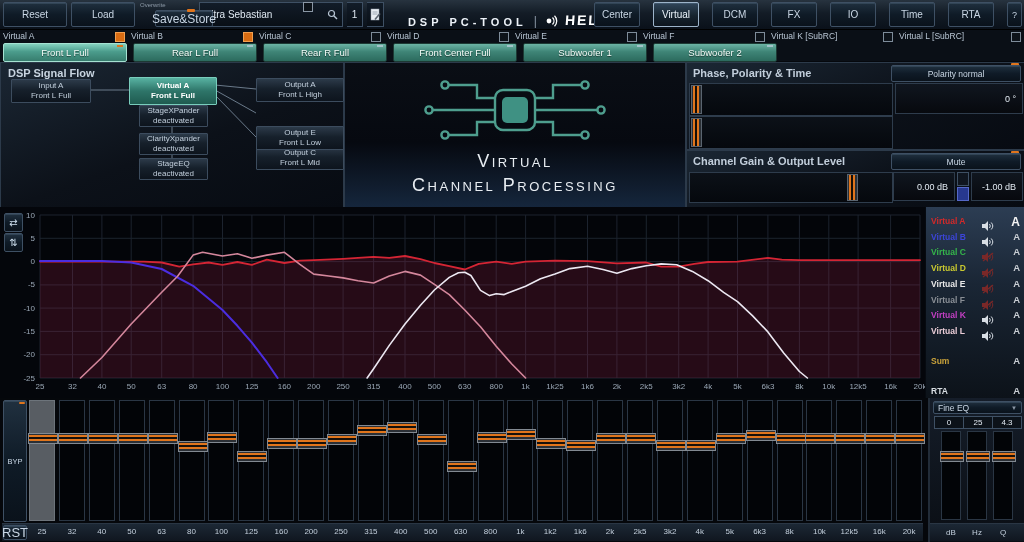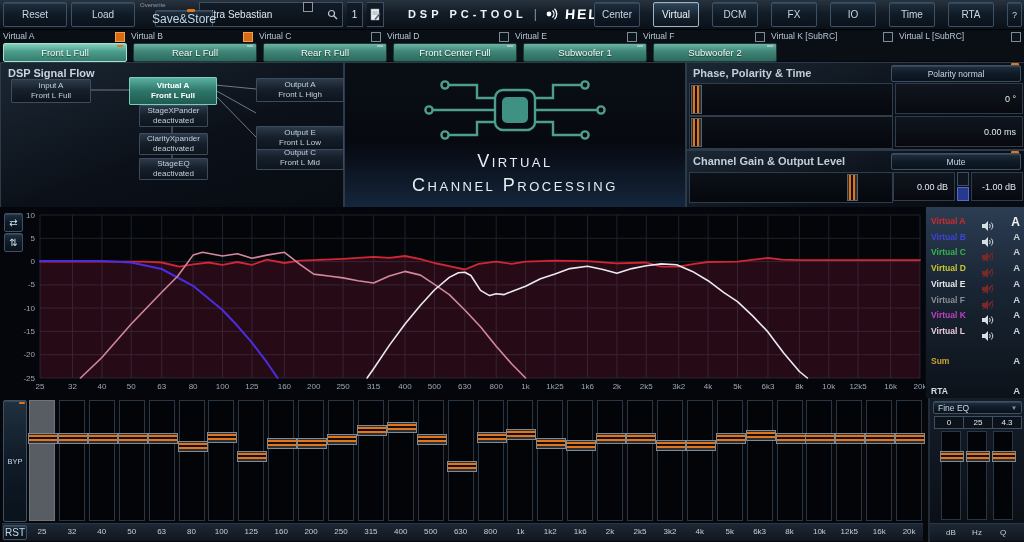--- a/index.html
+++ b/index.html
@@ -20,21 +20,21 @@
   #save-grp{position:relative;width:56px;height:25px;}
   #overwrite-lbl{position:absolute;left:1px;top:0;font-size:6px;color:#8d9aa8;}
   #save-btn{position:absolute;left:0;bottom:0;width:56px;height:15px;font-size:12px;margin-left:16px;}
   .orange-dash{position:absolute;width:8px;height:3px;background:#e0751c;border-radius:1px;}
   #setup-field{width:134px;height:23px;border:1px solid #3e5064;background:linear-gradient(180deg,#121c28,#090f16);
     display:flex;align-items:center;font-size:10px;color:#dfe8f1;padding:0 4px;gap:4px;}
   #setup-field .grow{flex:1;}
   .cell{height:23px;border:1px solid #3e5064;border-left:none;background:linear-gradient(180deg,#121c28,#090f16);
     display:flex;align-items:center;justify-content:center;font-size:10px;color:#dfe8f1;}
   #mini-check{left:303px;top:2px;width:8px;height:8px;border:1px solid #8a97a5;background:#0c1218;}
-  #logo{left:0;right:0;top:0;height:28px;display:flex;align-items:center;justify-content:center;gap:7px;pointer-events:none;}
+  #logo{left:0;right:0;top:0;height:28px;display:flex;align-items:flex-end;justify-content:center;gap:7px;pointer-events:none;}
   #logo .t1{font-size:11px;font-weight:bold;letter-spacing:4px;color:#edf2f8;}
   #logo .sep{color:#8a97a5;font-size:12px;}
   #logo .t2{font-size:14px;font-weight:bold;letter-spacing:2px;color:#ffffff;transform:skewX(-4deg);}
   #tb-right{right:2px;top:2px;height:25px;display:flex;gap:13px;align-items:center;}
   .nav-w{width:44px;height:23px;}
   #help-btn{width:13px;height:23px;font-size:9px;}
   
   #tabs-row{left:0;top:30px;width:1024px;height:12px;display:flex;background:#0a0f16;}
   .tab-col{position:relative;width:128px;height:12px;}
   .tab-lbl{position:absolute;left:3px;top:1px;font-size:8.5px;color:#b9c6d4;}
@@ -82,21 +82,21 @@
     background:linear-gradient(180deg,#2c3d53 0%,#1a2635 40%,#0c1219 100%);
     border-left:1px solid #060a10;}
   .leg-row{position:absolute;left:0;width:99px;height:14px;}
   .leg-name{position:absolute;left:5px;top:1px;font-size:8.5px;font-weight:bold;}
   .leg-spk{position:absolute;left:56px;top:2px;width:12px;height:10px;}
   .leg-link{position:absolute;right:5px;top:0;font-size:9.5px;font-weight:bold;color:#c9ced4;}
   .leg-link.big{font-size:12px;color:#f4f4f4;}
   
   #eq-region{left:0;top:398px;width:1024px;height:144px;background:#05070b;}
   #byp-btn{left:3px;top:2px;width:22px;height:120px;font-size:7.5px;position:absolute;}
-  #rst-btn{left:3px;top:127px;width:22px;height:13px;font-size:10px;position:absolute;}
+  #rst-btn{left:3px;top:127px;width:22px;height:13px;font-size:13px;position:absolute;}
   #eq-strip{left:2px;top:125px;width:921px;height:17px;background:linear-gradient(180deg,#1c2835,#10161f);border-top:1px solid #2a3644;position:absolute;}
   .eq-track{position:absolute;top:2px;width:26px;height:121px;background:#020407;border:1px solid #2a3644;box-sizing:border-box;}
   .eq-track.selected{background:#585d63;border-color:#6d747b;}
   .eq-handle{position:absolute;width:28px;height:9px;border:1px solid #828991;
     background:linear-gradient(180deg,#2a2f35 0px,#2a2f35 1px,#e0751c 1px,#e0751c 3px,#17100a 3px,#17100a 5px,#e0751c 5px,#e0751c 7px,#2a2f35 7px);}
   .eq-lbl{position:absolute;top:129px;width:30px;text-align:center;font-size:8px;color:#c2cedb;}
   
   #fine-eq{left:928px;top:0;width:96px;height:144px;border-left:2px solid #222c38;
     background:linear-gradient(180deg,#151d29 0%,#0a0e14 100%);position:absolute;}
   #fine-hdr{position:absolute;left:3px;top:3px;width:89px;height:13px;font-size:8.5px;
@@ -282,21 +282,20 @@
     <div class="panel-title">Phase, Polarity &amp; Time</div>
     <div class="orange-dash" style="right:6px;top:0;"></div>
     <div class="tb-btn panel-btn">Polarity normal</div>
     <div class="h-track" style="left:2px;top:20px;width:202px;height:31px;">
       <div class="h-handle" style="left:1px;height:27px;"></div>
     </div>
     <div class="val-box" style="right:2px;top:20px;width:128px;height:31px;">0 °</div>
     <div class="h-track" style="left:2px;top:53px;width:202px;height:31px;">
       <div class="h-handle" style="left:1px;height:27px;"></div>
     </div>
-    <div class="val-box" style="right:2px;top:53px;width:128px;height:31px;">0.00 ms</div>
   </div>
 
   <div id="gain-panel" class="abs panel">
     <div class="panel-title">Channel Gain &amp; Output Level</div>
     <div class="orange-dash" style="right:6px;top:0;"></div>
     <div class="tb-btn panel-btn">Mute</div>
     <div class="h-track" style="left:2px;top:21px;width:202px;height:29px;">
       <div class="h-handle" style="left:157px;height:25px;"></div>
     </div>
     <div class="val-box" style="left:206px;top:21px;width:62px;height:29px;">0.00 dB</div>

